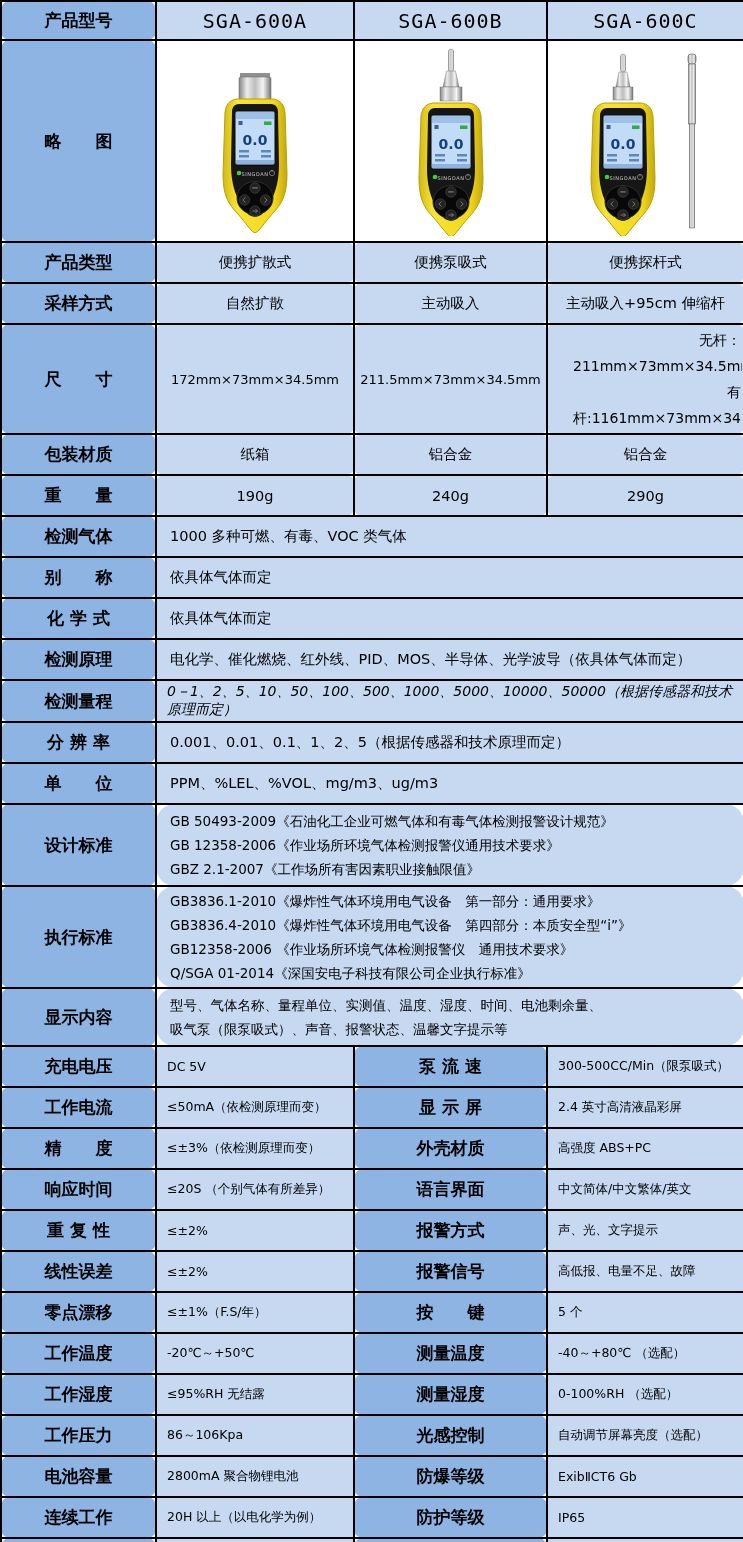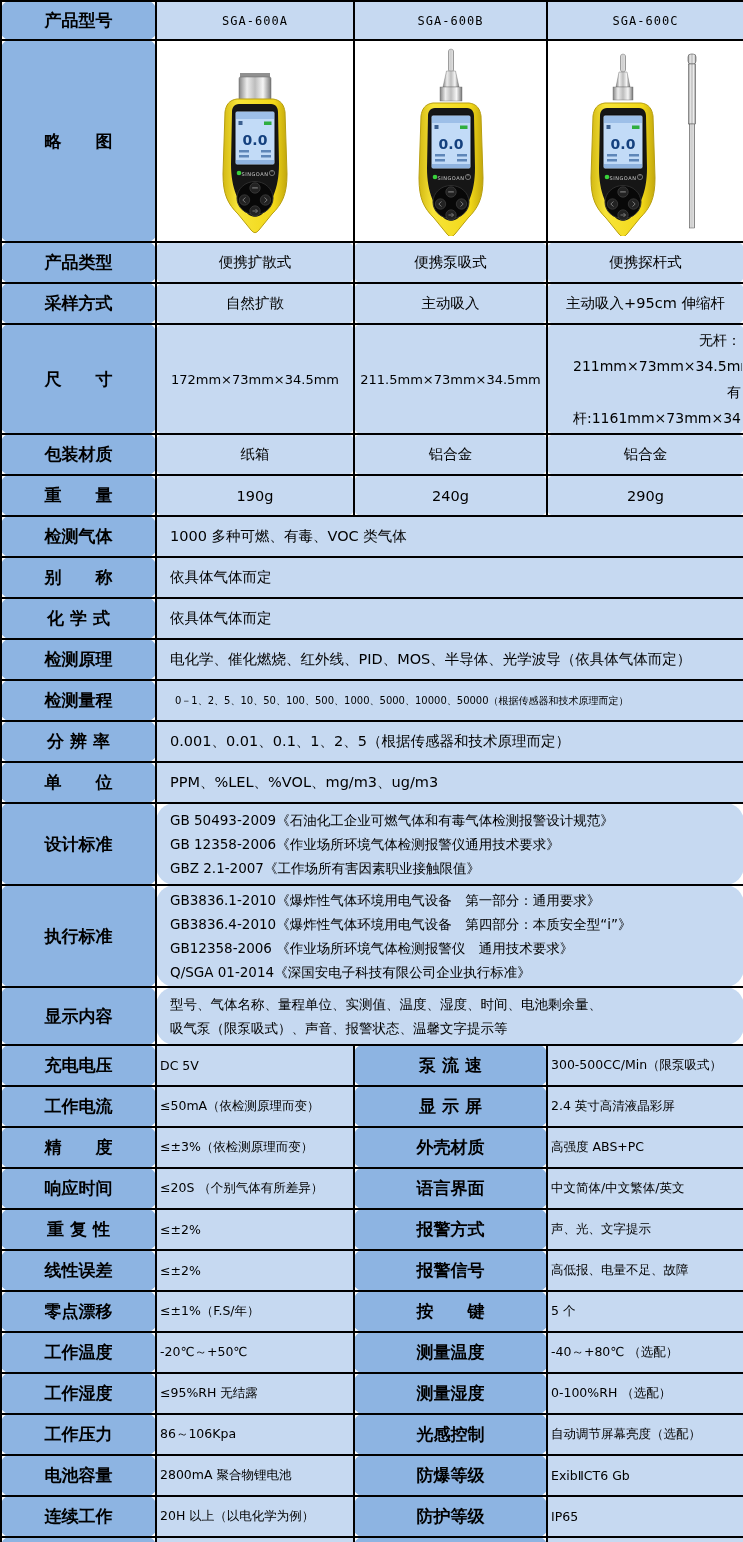--- a/index.html
+++ b/index.html
@@ -3,28 +3,28 @@
 <meta charset="utf-8">
 <style>
   html,body { margin:0; padding:0; background:#ffffff; }
   body { width:743px; font-family:"DejaVu Sans","Liberation Sans",sans-serif; color:#000; }
   table.spec { width:743px; border-collapse:collapse; table-layout:fixed; }
   table.spec td { border:2px solid #000; overflow:hidden; vertical-align:middle; }
   .lbl  { background:#8DB4E2; font-weight:bold; font-size:17px; text-align:center;border-radius:9px; }
   .val  { background:#C6D9F1; font-size:14.5px; text-align:left; padding:2px 4px 2px 13px; }
   .cmp  { background:#C6D9F1; font-size:14.5px; text-align:center; padding:2px 2px;border-radius:8px; }
   .model{ background:#C6D9F1; font-family:"DejaVu Sans Mono","Liberation Mono",monospace;
-          font-size:12px; letter-spacing:1px; text-align:center; }
+          font-size:20px; letter-spacing:1px; text-align:center; }
   .img-cell { background:#ffffff; text-align:center; vertical-align:middle; padding:2px 0; }
   .preline { white-space:pre-line; }
   .multiline { line-height:24px; font-size:13.5px;border-radius:19px; }
   .dim  { font-size:13px; }
   .dim3 { font-size:14px; text-align:right; padding-left:25px; line-height:26px; }
-  .tight { font-size:10px; padding-left:18px; }
-  .specval { font-size:12.5px; padding-left:3px;margin-left:9px; }
+  .tight { font-size:14px; padding-left:10px;font-style:italic; }
+  .specval { font-size:12.5px; padding-left:10px;margin-left:9px; }
   tr.h35 td { height:35px; }
   tr.h-sketch td { height:196px; }
   tr.h-dim td { height:53px; }
   tr.h-design td { height:76px; }
   tr.h-exec td { height:96px; }
   tr.h-disp td { height:52px; }
   svg { display:inline-block; vertical-align:middle; }
 </style>
 </head>
 <body>

